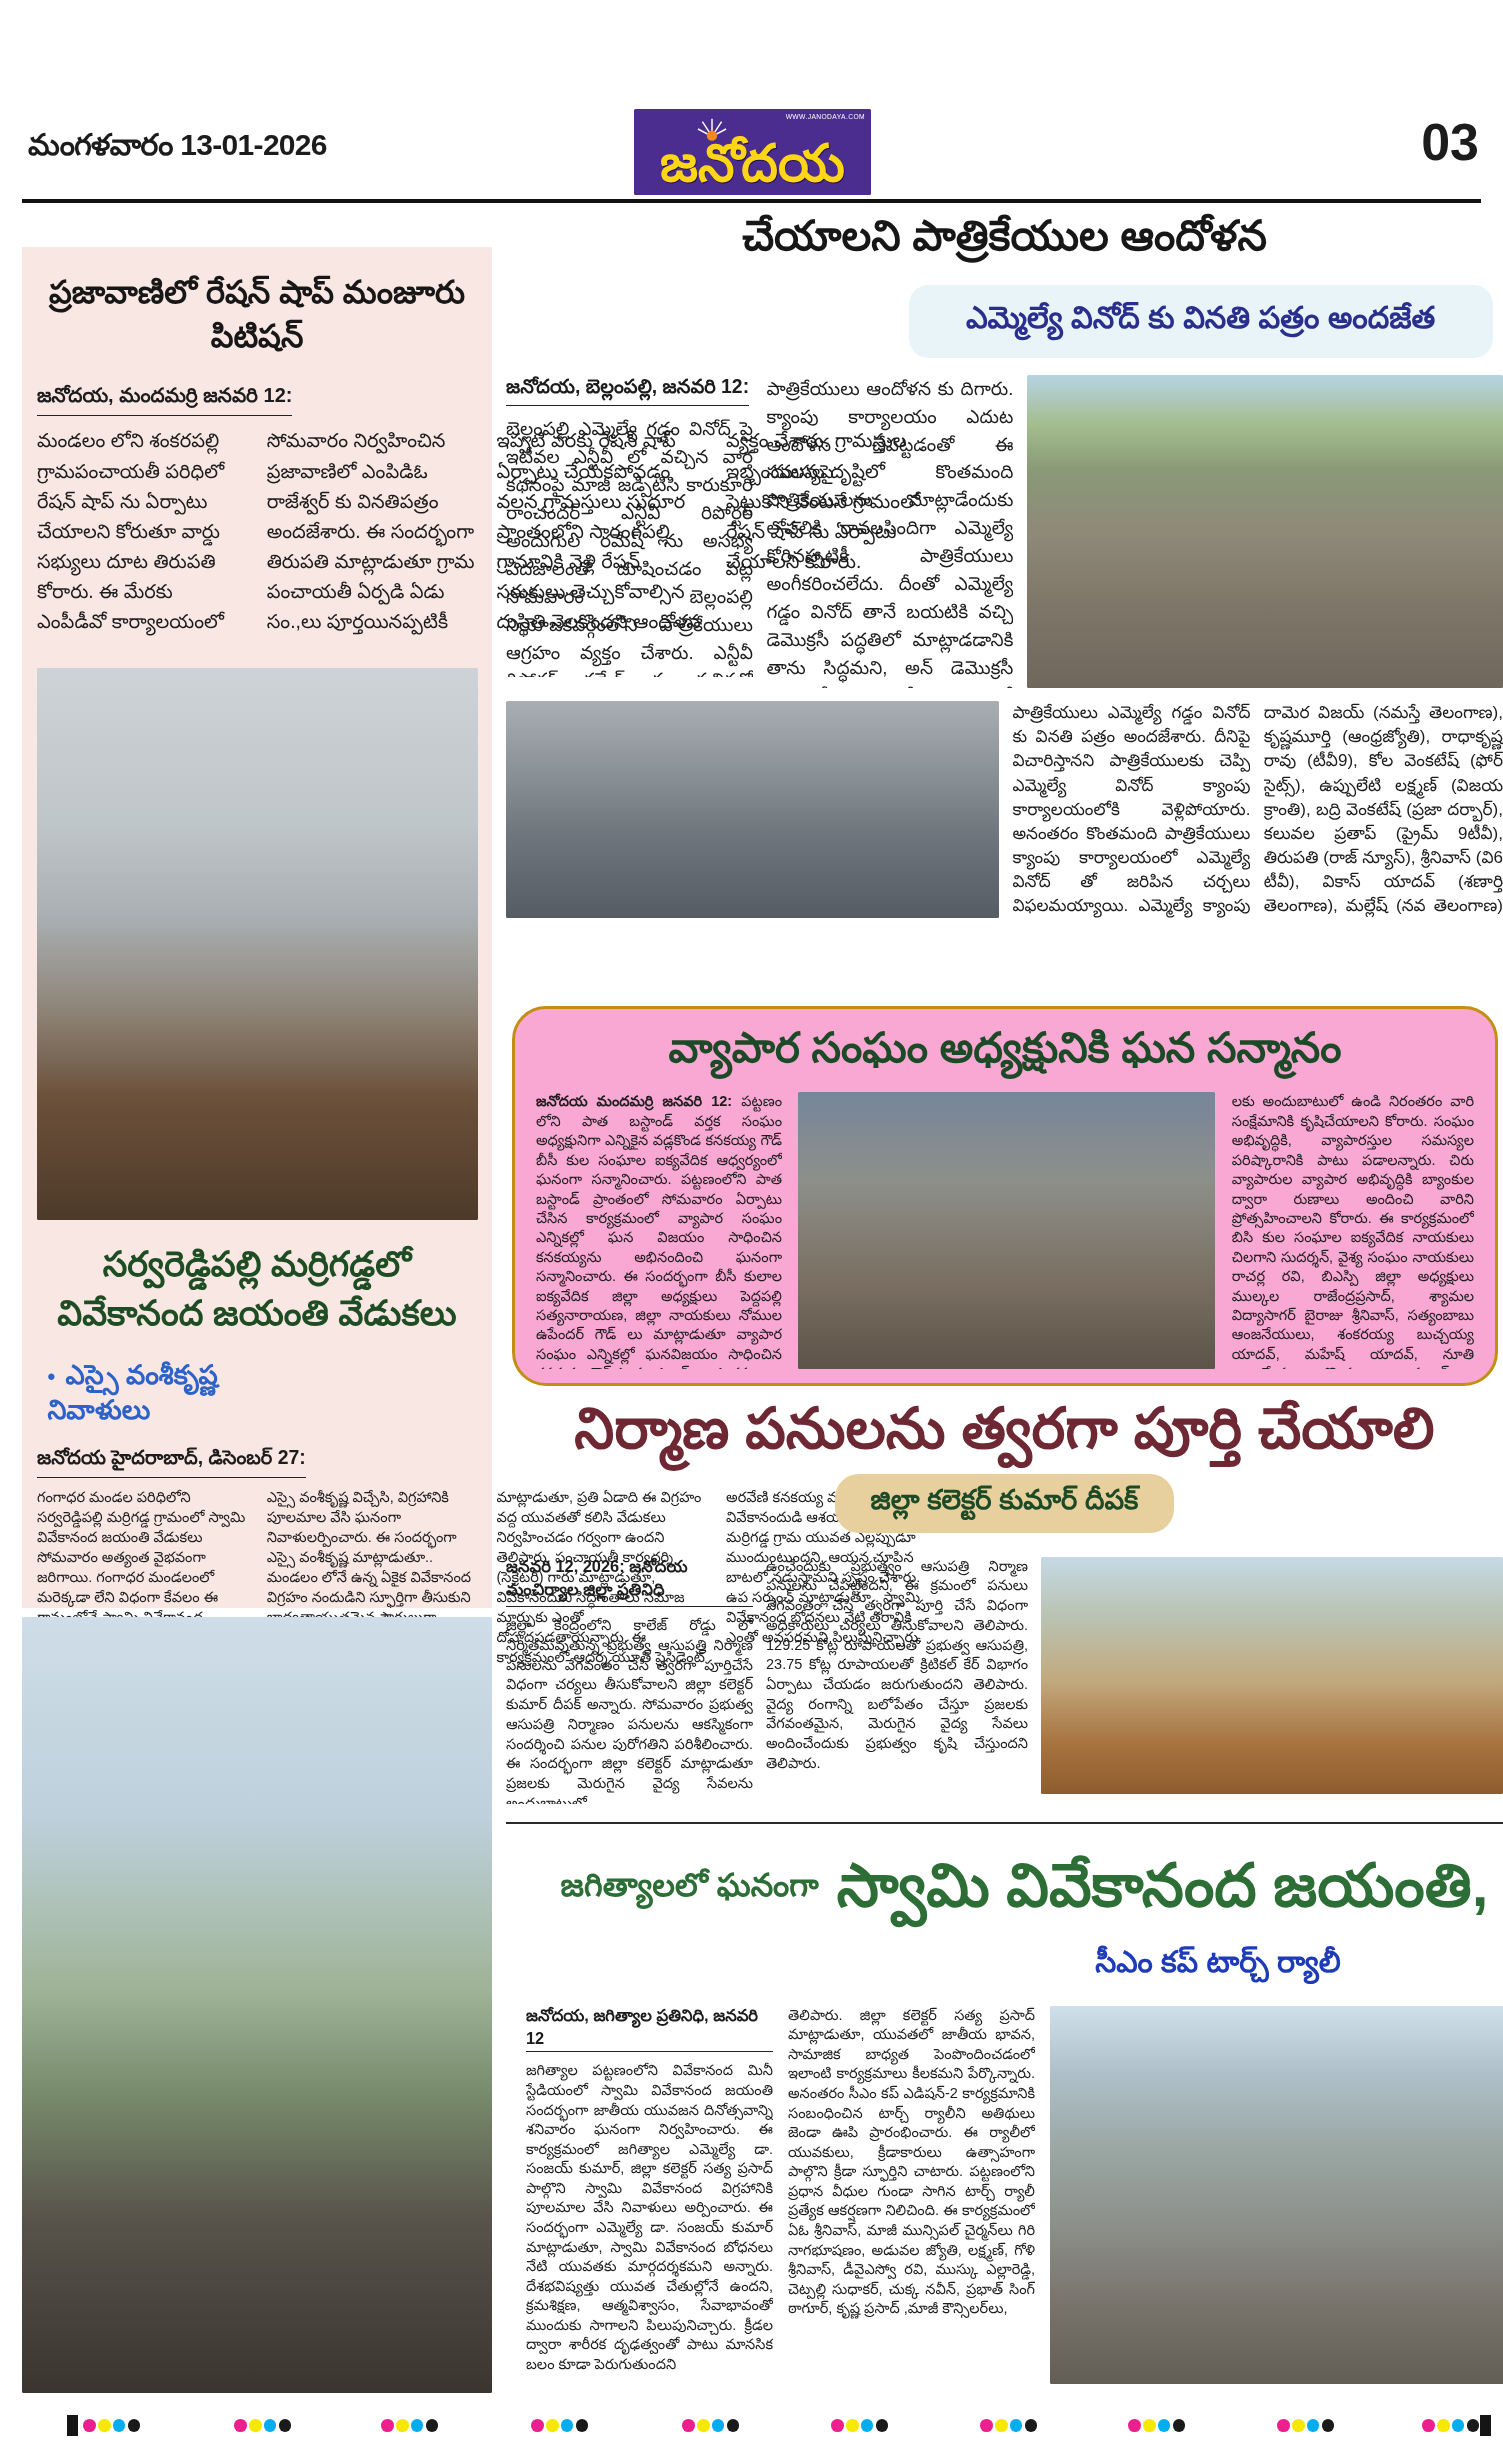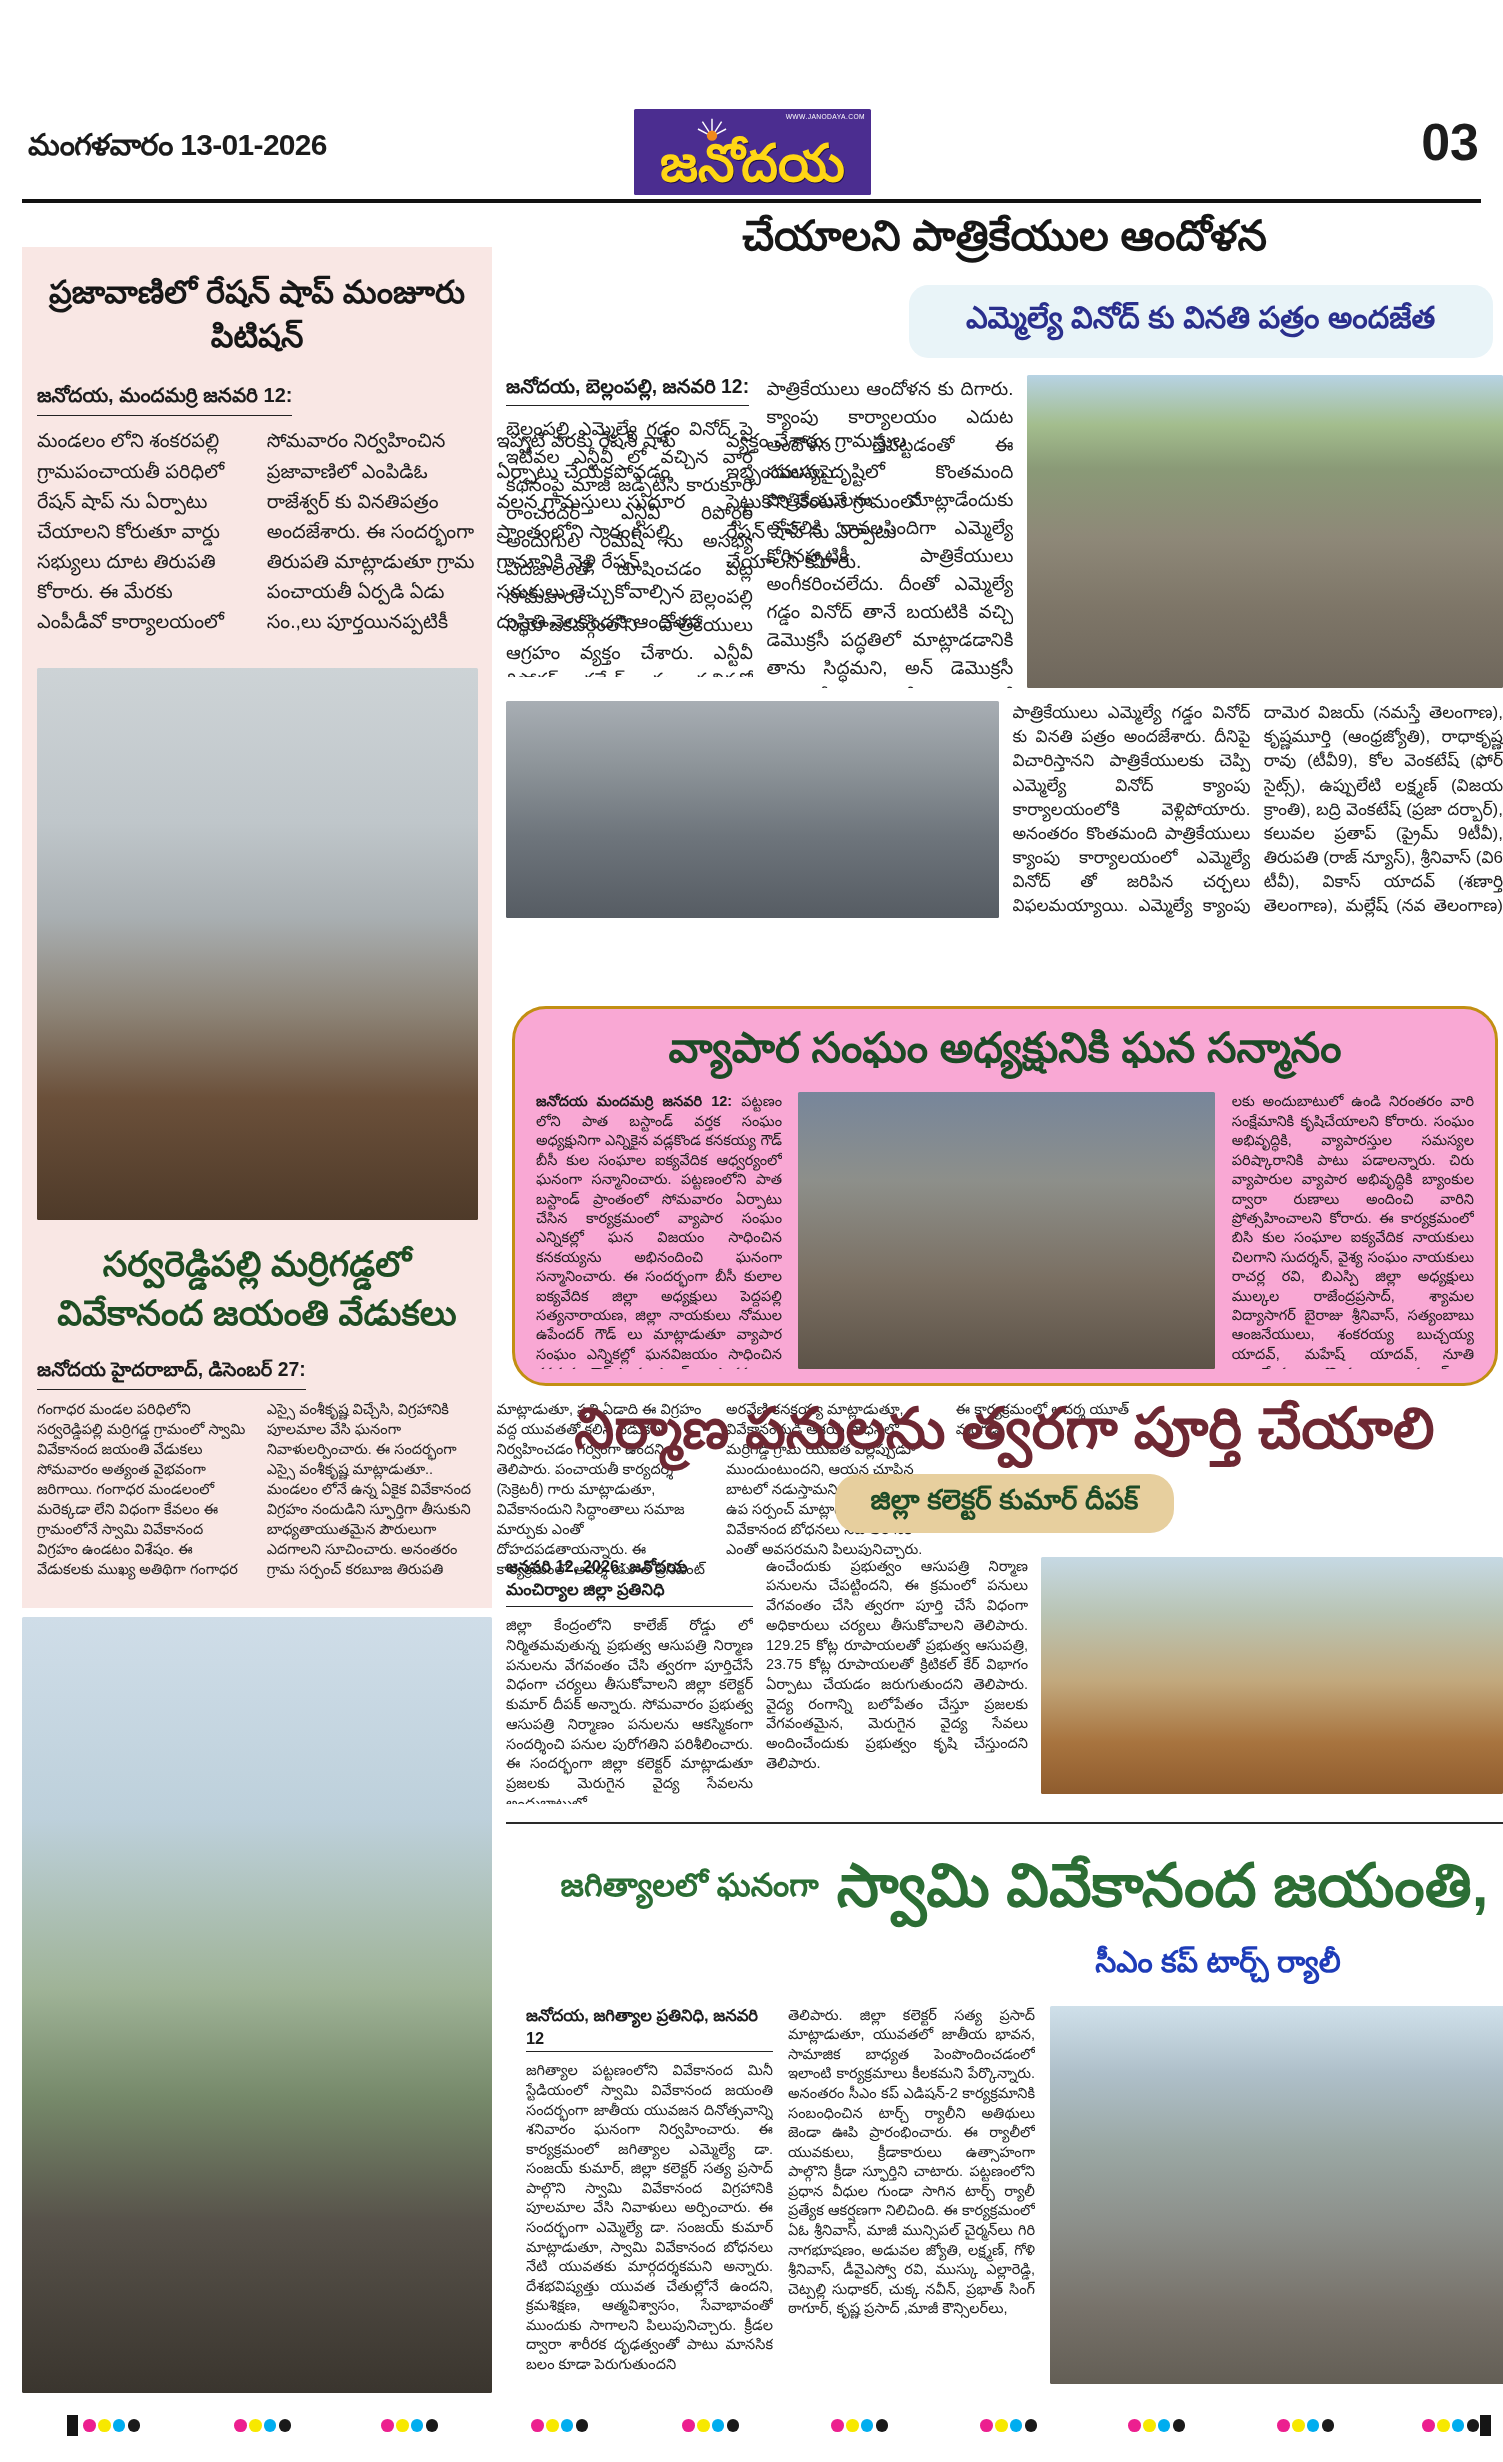--- a/index.html
+++ b/index.html
@@ -112,20 +112,23 @@
 <div class="abs pinkpanel">
   <div class="h-ration">ప్రజావాణిలో రేషన్ షాప్ మంజూరు పిటిషన్</div>
   <span class="byline" style="font-size:20px;">జనోదయ, మందమర్రి జనవరి 12:</span>
   <div class="cols2 t-ration">
     <span class="bodytext">మండలం లోని శంకరపల్లి గ్రామపంచాయతీ పరిధిలో రేషన్ షాప్ ను ఏర్పాటు చేయాలని కోరుతూ వార్డు సభ్యులు దూట తిరుపతి కోరారు. ఈ మేరకు ఎంపీడీవో కార్యాలయంలో సోమవారం నిర్వహించిన ప్రజావాణిలో ఎంపిడిఓ రాజేశ్వర్ కు వినతిపత్రం అందజేశారు. ఈ సందర్భంగా తిరుపతి మాట్లాడుతూ గ్రామ పంచాయతీ ఏర్పడి</span>
     <span class="bodytext">ఏడు సం.,లు పూర్తయినప్పటికీ ఇప్పటి వరకు రేషన్ షాప్ ఏర్పాటు చేయకపోవడం వలన గ్రామస్తులు సుదూర ప్రాంతంలోని సారంగపల్లి గ్రామానికి వెళ్లి రేషన్ సరుకులు తెచ్చుకోవాల్సిన దుస్థితి నెలకొందని ఆందోళన వ్యక్తం చేశారు. గ్రామస్తుల ఇబ్బందులను దృష్టిలో పెట్టుకొని వెంటనే గ్రామంలో రేషన్ షాప్ ను ఏర్పాటు చేయాలని కోరారు.</span>
   </div>
   <div class="photo ph-petition"></div>
 
   <div class="h-viveka">సర్వరెడ్డిపల్లి మర్రిగడ్డలో వివేకానంద జయంతి వేడుకలు</div>
+  <div class="bullet-line">
+    <span class="dot">•</span><span>ఎస్సై వంశీకృష్ణ నివాళులు</span>
+  </div>
   <span class="byline" style="font-size:19.4px;">జనోదయ హైదరాబాద్, డిసెంబర్ 27:</span>
   <div class="cols2 t-viveka">
     <span class="bodytext">గంగాధర మండల పరిధిలోని సర్వరెడ్డిపల్లి మర్రిగడ్డ గ్రామంలో స్వామి వివేకానంద జయంతి వేడుకలు సోమవారం అత్యంత వైభవంగా జరిగాయి. గంగాధర మండలంలో మరెక్కడా లేని విధంగా కేవలం ఈ గ్రామంలోనే స్వామి వివేకానంద విగ్రహం ఉండటం విశేషం. ఈ వేడుకలకు ముఖ్య అతిథిగా గంగాధర ఎస్సై వంశీకృష్ణ విచ్చేసి, విగ్రహానికి పూలమాల వేసి ఘనంగా నివాళులర్పించారు. ఈ సందర్భంగా ఎస్సై వంశీకృష్ణ మాట్లాడుతూ.. మండలం లోనే ఉన్న ఏకైక వివేకానంద విగ్రహం</span>
     <span class="bodytext">నందుడిని స్ఫూర్తిగా తీసుకుని బాధ్యతాయుతమైన పౌరులుగా ఎదగాలని సూచించారు. అనంతరం గ్రామ సర్పంచ్ కరబూజ తిరుపతి మాట్లాడుతూ, ప్రతి ఏడాది ఈ విగ్రహం వద్ద యువతతో కలిసి వేడుకలు నిర్వహించడం గర్వంగా ఉందని తెలిపారు. పంచాయతీ కార్యదర్శి (సెక్రెటరీ) గారు మాట్లాడుతూ, వివేకానందుని సిద్ధాంతాలు సమాజ మార్పుకు ఎంతో దోహదపడతాయన్నారు. ఈ కార్యక్రమంలో ఆదర్శ యూత్ ప్రెసిడెంట్ అరవేణి కనకయ్య మాట్లాడుతూ, వివేకానందుడి ఆశయ సాధనలో మర్రిగడ్డ గ్రామ యువత ఎల్లప్పుడూ ముందుంటుందని, ఆయన చూపిన బాటలో నడుస్తామని స్పష్టం చేశారు. ఉప సర్పంచ్ మాట్లాడుతూ.. స్వామి వివేకానంద బోధనలు నేటి తరానికి ఎంతో అవసరమని పిలుపునిచ్చారు. ఈ కార్యక్రమంలో ఆదర్శ యూత్ మర్రిగడ్డ</span>
   </div>
 </div>
 
 <div class="abs photo ph-statue"></div>
 
 <div class="abs mainstory">

